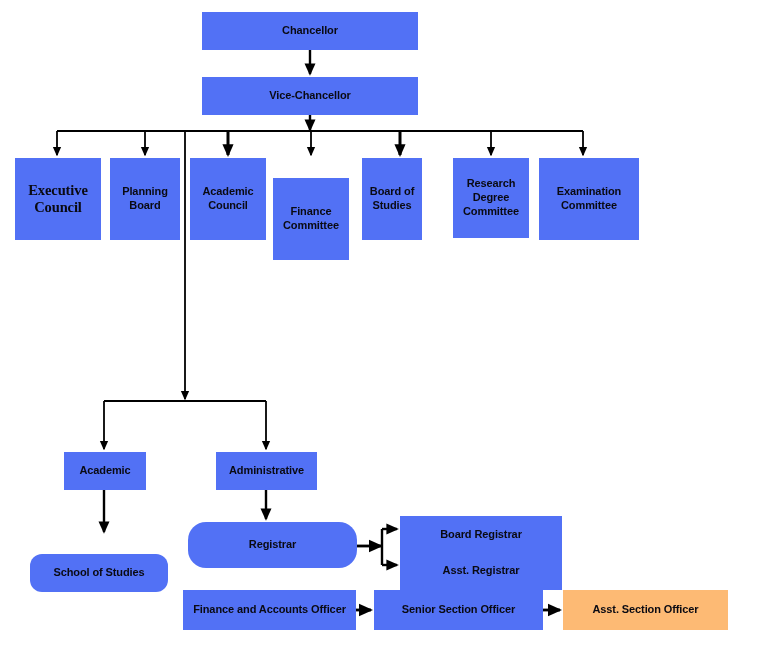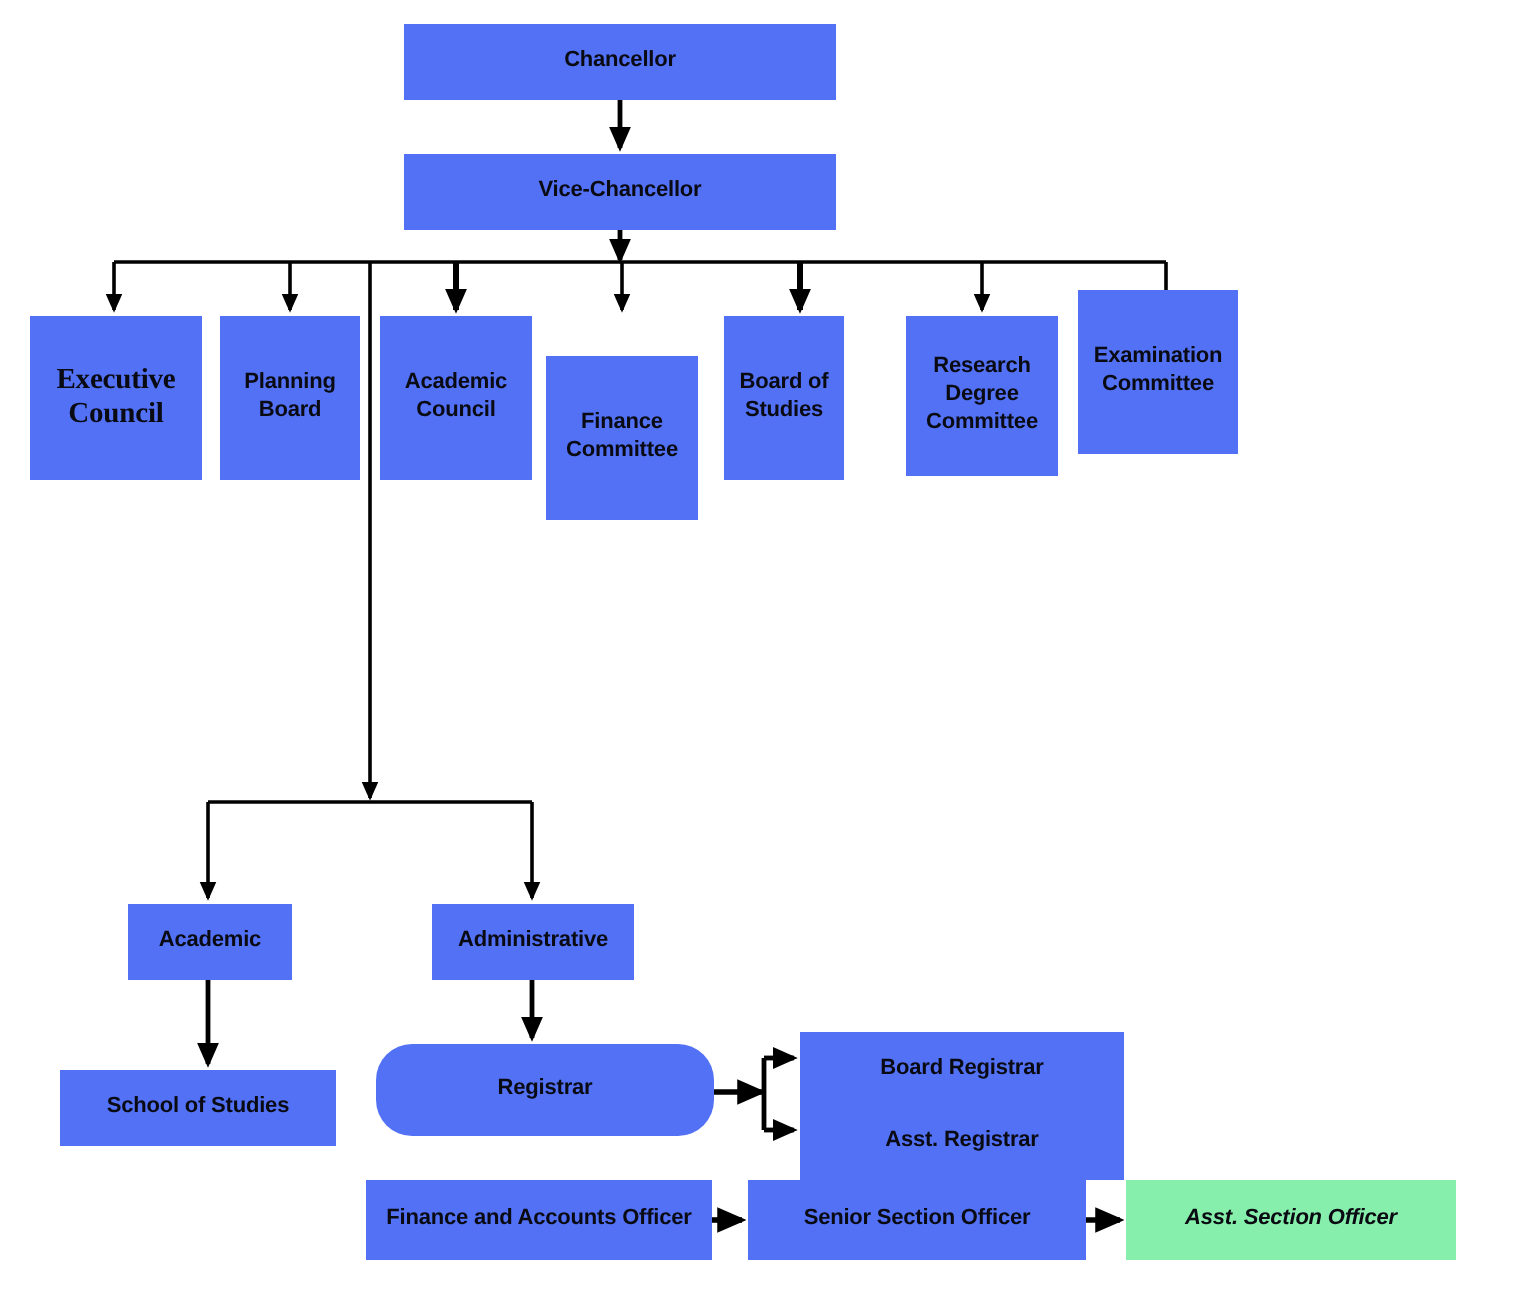--- a/index.html
+++ b/index.html
@@ -130,45 +130,45 @@
   </div>
   <div class="node" style="left: 362px; top: 158px; width: 60px; height: 82px; background: rgb(82, 113, 245); color: rgb(10, 10, 18);">
     <span class="label">Board of
 Studies</span>
   </div>
   <div class="node" style="left: 453px; top: 158px; width: 76px; height: 80px; background: rgb(82, 113, 245); color: rgb(10, 10, 18);">
     <span class="label">Research
 Degree
 Committee</span>
   </div>
-  <div class="node" style="left: 539px; top: 145px; width: 80px; height: 82px; background: rgb(82, 113, 245); color: rgb(10, 10, 18);">
+  <div class="node" style="left: 539px; top: 158px; width: 100px; height: 82px; background: rgb(82, 113, 245); color: rgb(10, 10, 18);">
     <span class="label">Examination
 Committee</span>
   </div>
   <div class="node" style="left: 64px; top: 452px; width: 82px; height: 37px; background: rgb(82, 113, 245); color: rgb(10, 10, 18);">
     <span class="label">Academic</span>
   </div>
   <div class="node" style="left: 216px; top: 452px; width: 101px; height: 37px; background: rgb(82, 113, 245); color: rgb(10, 10, 18);">
     <span class="label">Administrative</span>
   </div>
-  <div class="node" style="left: 30px; top: 535px; width: 138px; height: 26px; background: rgb(82, 113, 245); color: rgb(10, 10, 18);">
+  <div class="node" style="left: 30px; top: 554px; width: 138px; height: 26px; background: rgb(82, 113, 245); color: rgb(10, 10, 18); border-radius: 12px;">
     <span class="label">School of Studies</span>
   </div>
   <div class="node" style="left: 188px; top: 522px; width: 169px; height: 46px; background: rgb(82, 113, 245); color: rgb(10, 10, 18); border-radius: 18px;">
     <span class="label">Registrar</span>
   </div>
   <div class="node" style="left: 400px; top: 516px; width: 162px; height: 27px; background: rgb(82, 113, 245); color: rgb(10, 10, 18);">
     <span class="label">Board Registrar</span>
   </div>
   <div class="node" style="left: 400px; top: 552px; width: 162px; height: 27px; background: rgb(82, 113, 245); color: rgb(10, 10, 18);">
     <span class="label">Asst. Registrar</span>
   </div>
   <div class="node" style="left: 183px; top: 590px; width: 173px; height: 40px; background: rgb(82, 113, 245); color: rgb(10, 10, 18);">
     <span class="label">Finance and Accounts Officer</span>
   </div>
   <div class="node" style="left: 374px; top: 590px; width: 169px; height: 40px; background: rgb(82, 113, 245); color: rgb(10, 10, 18);">
     <span class="label">Senior Section Officer</span>
   </div>
-  <div class="node" style="left: 563px; top: 590px; width: 165px; height: 40px; background: #86efac; color: rgb(10, 10, 18); font-style: italic;">
+  <div class="node" style="left: 563px; top: 590px; width: 165px; height: 40px; background: #fdba74; color: rgb(10, 10, 18);">
     <span class="label">Asst. Section Officer</span>
   </div>
 
 </div>
 
 </body></html>

